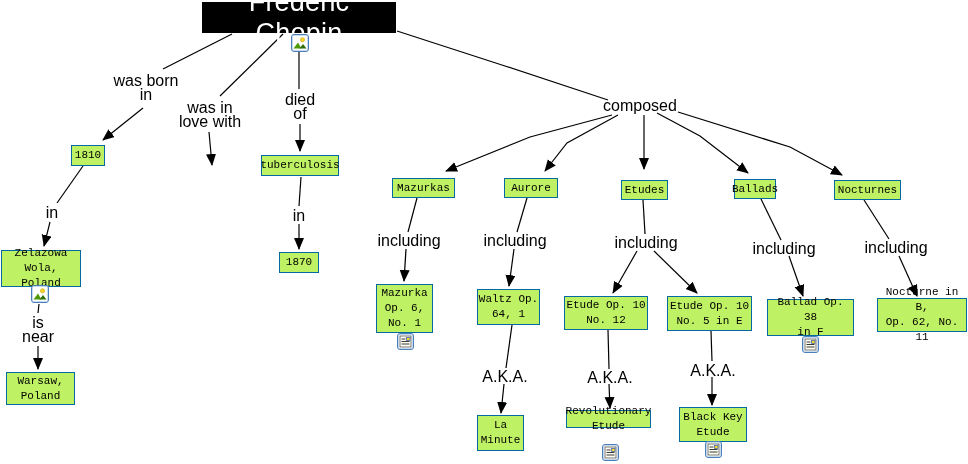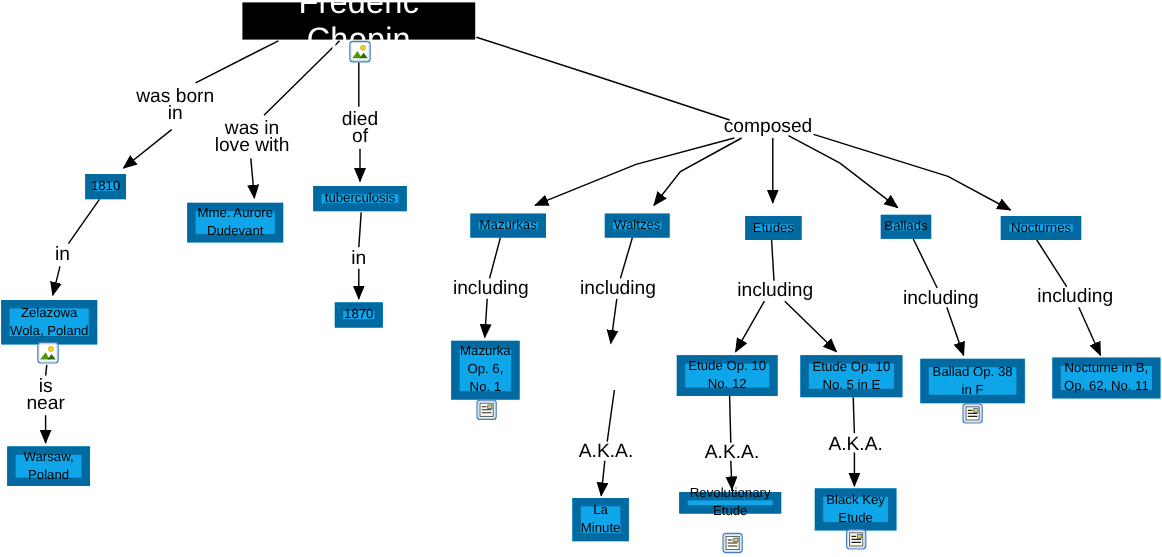--- a/index.html
+++ b/index.html
@@ -1,22 +1,22 @@
 <!DOCTYPE html>
 <html><head>
 <meta charset="utf-8">
 <style>
   html,body{margin:0;padding:0;background:#ffffff;}
   body{width:968px;height:464px;position:relative;overflow:hidden;
        font-family:"Liberation Sans", sans-serif;color:#000;}
   #canvas{position:absolute;inset:0;width:968px;height:464px;}
   svg.wires{position:absolute;left:0;top:0;z-index:1;}
-  .node{position:absolute;z-index:2;background:#0ea5e9;border:7px solid #0369a1;
+  .node{position:absolute;z-index:2;background:#bef264;border:1px solid #0369a1;
         display:flex;align-items:center;justify-content:center;text-align:center;
-        font-size:11px;line-height:15px;white-space:pre-line;box-sizing:border-box;}
+        font-size:11px;line-height:15px;white-space:pre-line;box-sizing:border-box;font-family:Liberation Mono, monospace;}
   .title-node{position:absolute;z-index:2;background:#000;color:#fff;
         display:flex;align-items:center;justify-content:center;text-align:center;
         font-size:27px;letter-spacing:.2px;box-sizing:border-box;}
   .link-label{position:absolute;z-index:2;display:flex;align-items:center;justify-content:center;
         text-align:center;font-size:16px;line-height:14px;white-space:pre-line;color:#000;}
   .icon{position:absolute;z-index:3;width:16px;height:16px;background:#fff;
         border:1px solid #4a7ebb;border-radius:3px;box-shadow:0 0 0 1px #c8dcf0 inset;
         display:flex;align-items:center;justify-content:center;}
   .icon svg{display:block;}
 </style>
@@ -120,36 +120,36 @@
     <svg width="13" height="13" viewBox="0 0 13 13">
       <rect x="1" y="1" width="11" height="11" fill="#fffef2" stroke="#555" stroke-width=".8"></rect>
       <rect x="7.5" y="2.5" width="3.5" height="3" fill="#f6d32d" stroke="#365fa8" stroke-width=".7"></rect>
       <line x1="2.5" y1="4" x2="6.5" y2="4" stroke="#222" stroke-width=".9"></line>
       <line x1="2.5" y1="6.5" x2="10.5" y2="6.5" stroke="#222" stroke-width=".9"></line>
       <line x1="2.5" y1="9" x2="10.5" y2="9" stroke="#222" stroke-width=".9"></line>
     </svg>
   </div>
 
   <div class="node" style="left:71px;top:145px;width:34px;height:21px;">1810</div>
-  <div class="node" style="left:156px;top:169px;width:80px;height:33px;">Mme. Aurore
-Dudevant</div>
   <div class="node" style="left:261px;top:155px;width:78px;height:21px;">tuberculosis</div>
   <div class="node" style="left:279px;top:252px;width:40px;height:21px;">1870</div>
   <div class="node" style="left:1px;top:250px;width:80px;height:37px;">Zelazowa
 Wola, Poland</div>
   <div class="node" style="left:6px;top:372px;width:69px;height:33px;">Warsaw,
 Poland</div>
   <div class="node" style="left:392px;top:178px;width:63px;height:20px;">Mazurkas</div>
-  <div class="node" style="left:504px;top:178px;width:54px;height:20px;">Waltzes</div>
+  <div class="node" style="left:504px;top:178px;width:54px;height:20px;">Aurore</div>
   <div class="node" style="left:621px;top:180px;width:47px;height:20px;">Etudes</div>
   <div class="node" style="left:734px;top:179px;width:42px;height:20px;">Ballads</div>
   <div class="node" style="left:834px;top:180px;width:67px;height:20px;">Nocturnes</div>
   <div class="node" style="left:376px;top:284px;width:57px;height:49px;">Mazurka
 Op. 6,
 No. 1</div>
+  <div class="node" style="left:477px;top:289px;width:63px;height:36px;">Waltz Op.
+64, 1</div>
   <div class="node" style="left:564px;top:296px;width:84px;height:34px;">Etude Op. 10
 No. 12</div>
   <div class="node" style="left:667px;top:296px;width:85px;height:35px;">Etude Op. 10
 No. 5 in E</div>
   <div class="node" style="left:767px;top:299px;width:87px;height:37px;">Ballad Op. 38
 in F</div>
   <div class="node" style="left:877px;top:298px;width:90px;height:34px;">Nocturne in B,
 Op. 62, No. 11</div>
   <div class="node" style="left:477px;top:415px;width:47px;height:36px;">La
 Minute</div>

